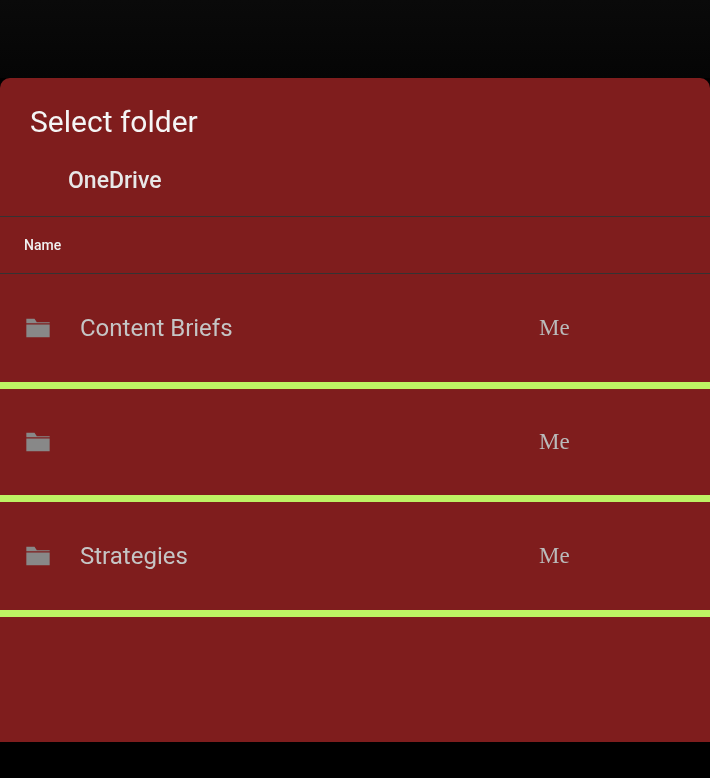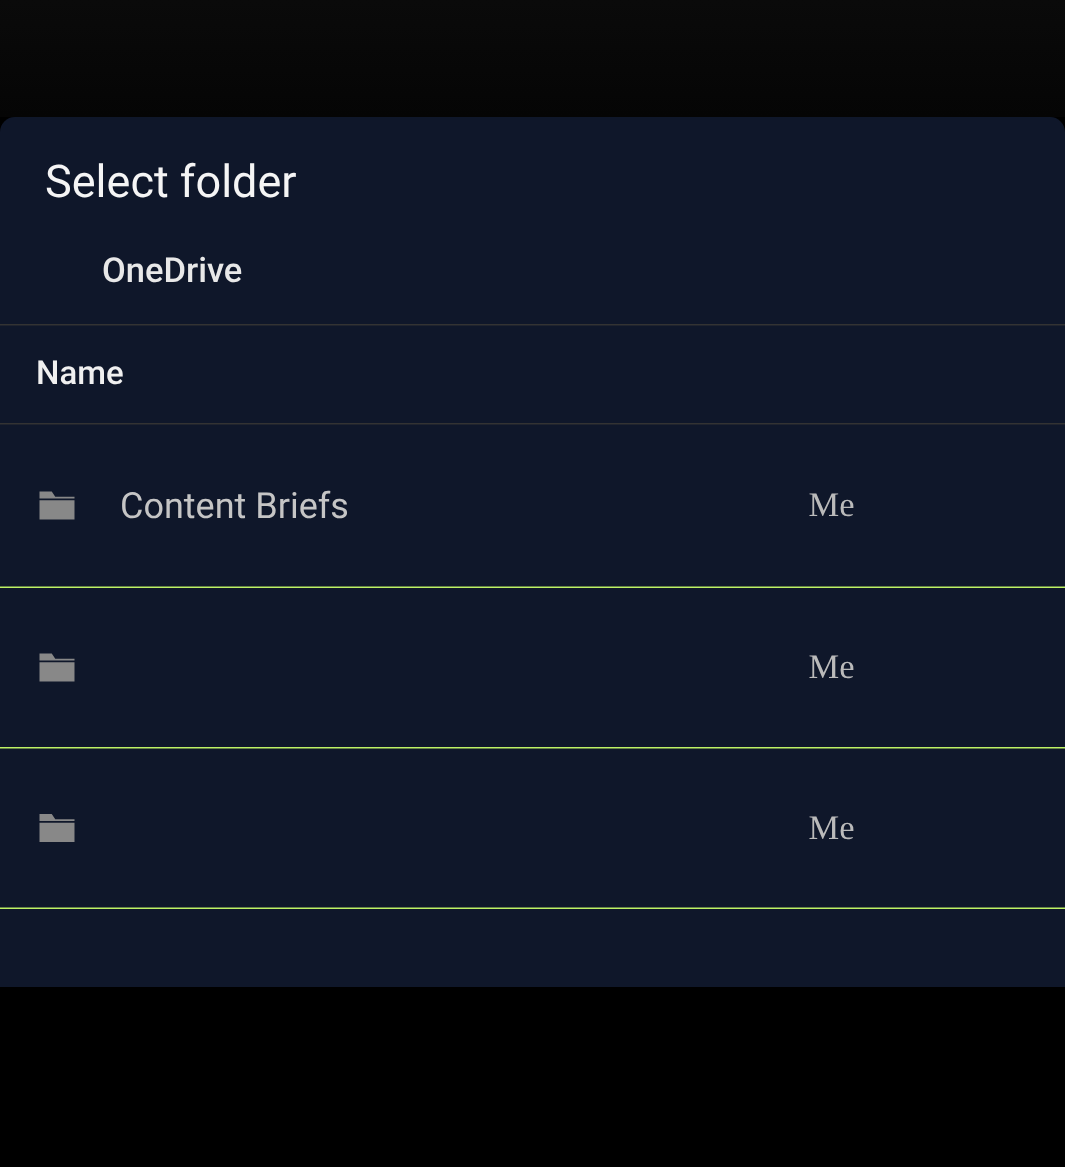--- a/index.html
+++ b/index.html
@@ -12,23 +12,23 @@
       background: #000;
       width: 710px;
       height: 778px;
       overflow: hidden;
     }
     .top-bar {
       height: 78px;
       background: linear-gradient(to bottom, #0a0a0a 0%, #050505 100%);
     }
     .modal {
-      background: #0f172a;
+      background: #7f1d1d;
       border-radius: 10px 10px 0 0;
-      height: 580px;
+      height: 664px;
     }
     .header-title {
       padding: 26px 30px 12px 30px;
       color: #f5f5f5;
       font-size: 30px;
       font-weight: 400;
     }
     .breadcrumb {
       padding: 16px 30px 22px 68px;
       color: #e8e8e8;
@@ -37,34 +37,34 @@
     }
     .table-header {
       display: flex;
       padding: 20px 24px 20px 24px;
       border-top: 1px solid #333;
       border-bottom: 1px solid #333;
     }
     .col-name {
       flex: 0 0 515px;
       color: #f0f0f0;
-      font-size: 22px;
+      font-size: 14px;
       font-weight: 500;
     }
     .col-owner {
       flex: 1;
       color: #f0f0f0;
       font-size: 22px;
       font-weight: 500;
     }
     .folder-row {
       display: flex;
       align-items: center;
       padding: 40px 24px;
-      border-bottom: 1px solid #bef264;
+      border-bottom: 7px solid #bef264;
       cursor: pointer;
     }
     .folder-name-cell {
       flex: 0 0 515px;
       display: flex;
       align-items: center;
       gap: 28px;
     }
     .folder-icon {
       width: 28px;
@@ -125,16 +125,17 @@
     <div class="owner-cell">Me</div>
   </div>
 
   <div class="folder-row">
     <div class="folder-name-cell">
       <span class="folder-icon">
         <svg viewBox="0 0 24 20">
             <path d="M2 2 L9 2 L11 5 L22 5 L22 6 L2 6 Z M2 7 L22 7 L22 18 L2 18 Z"></path>
           </svg>
       </span>
+      <span class="folder-label">Strategies</span>
     </div>
     <div class="owner-cell">Me</div>
   </div>
 </div>
 
 </body></html>

